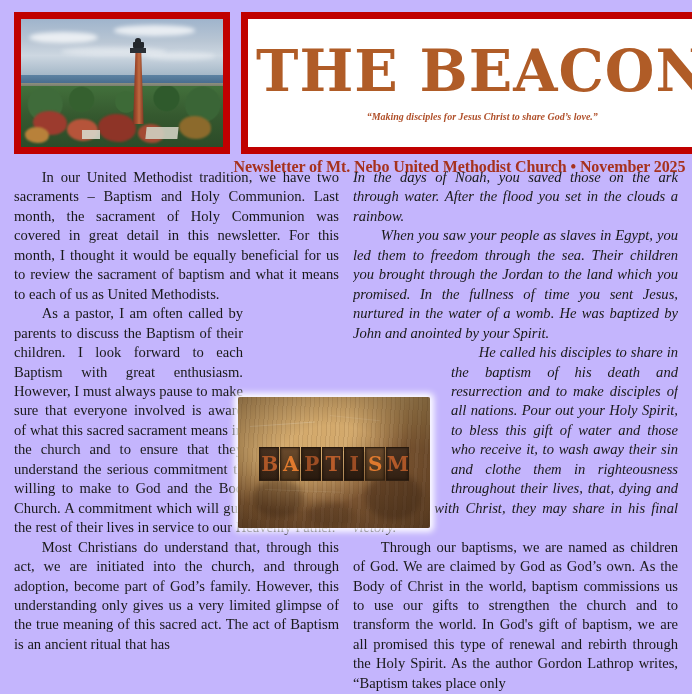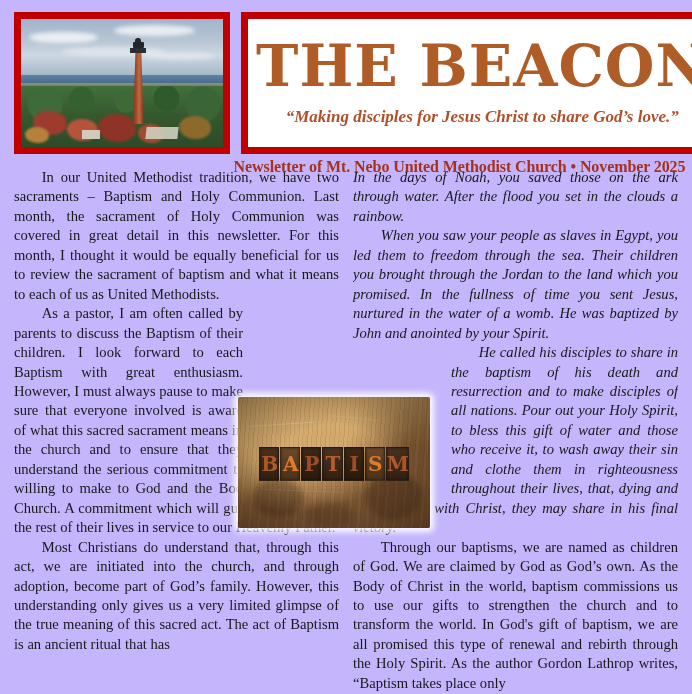--- a/index.html
+++ b/index.html
@@ -171,21 +171,21 @@
     letter-spacing: 1px;
     color: #B05C27;
     white-space: nowrap;
     text-align: center;
     margin-top: 2px;
   }
   .beacon-tagline {
     font-family: "Liberation Serif", "DejaVu Serif", serif;
     font-style: italic;
     font-weight: 700;
-    font-size: 17px;
+    font-size: 10px;
     color: #B0502A;
     text-align: center;
     margin-top: 11px;
     white-space: nowrap;
   }
 
   
   .byline-row {
     height: 26px;
     padding-left: 241px;

